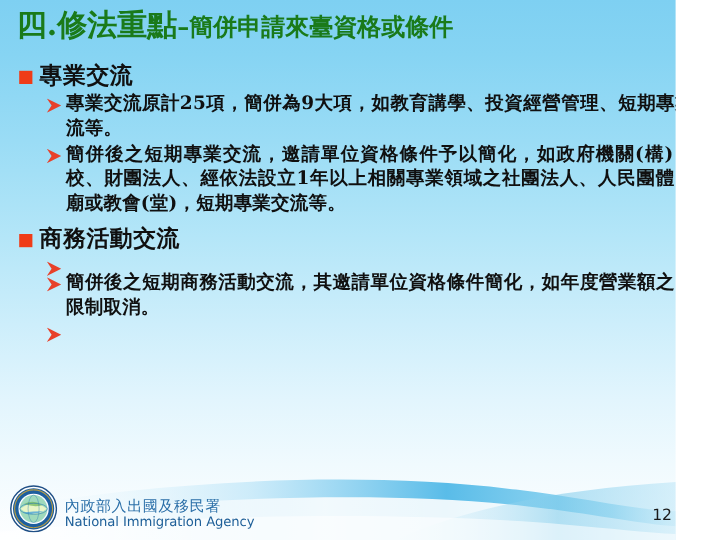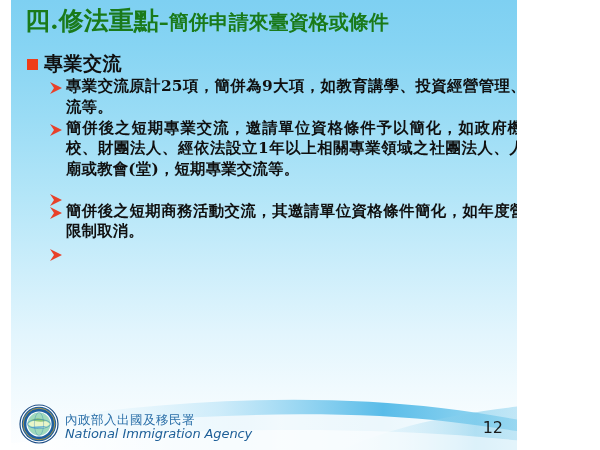--- a/index.html
+++ b/index.html
@@ -8,33 +8,32 @@
   }
   body {
     width: 600px;
     height: 450px;
     overflow: hidden;
     font-family: "DejaVu Sans", "Liberation Sans", sans-serif;
   }
 
   #slide {
     position: relative;
-    width: 506px;
+    width: 563px;
     height: 450px;
     overflow: hidden;
     background: linear-gradient(to bottom,
         #7ed0f2 0%,
         #86d4f3 10%,
         #9adcf5 26%,
         #b4e6f8 44%,
         #cdeefb 60%,
         #e2f5fd 74%,
         #f0fafe 86%,
         #fdfeff 100%);
-    margin-left: 11px;
   }
 
   
   .title-row {
     position: absolute;
     left: 14px;
     top: 8px;
     white-space: nowrap;
     line-height: 1;
   }
@@ -148,32 +147,31 @@
   .org-zh {
     font-family: Liberation Sans, sans-serif;
     font-size: 12.5px;
     color: #2b6fa8;
     font-weight: normal;
     display: block;
     letter-spacing: 0.5px;
   }
   .org-en {
     font-family: "DejaVu Sans", "Liberation Sans", sans-serif;
-    font-size: 13px;
+    font-size: 11px;
     color: #1e5f98;
     display: block;
     letter-spacing: -0.1px;
-    font-style: italic;
   }
   .page-no {
     position: absolute;
-    right: 14px;
+    right: 3px;
     bottom: 13px;
     font-family: "DejaVu Sans", "Liberation Sans", sans-serif;
-    font-size: 16px;
+    font-size: 13px;
     color: #1a1a1a;
   }
 </style>
 </head>
 <body>
 
 <div id="slide">
 
   <div class="title-row">
     <span class="title-main">四.修法重點</span><span class="title-dash">–</span><span class="title-sub">簡併申請來臺資格或條件</span>
@@ -200,20 +198,24 @@
         <span class="arw">
           <svg width="14" height="12" viewBox="0 0 14 12">
               <path d="M1 0 L13 6 L1 12 L5 6 Z" fill="#e8412a"></path>
             </svg>
         </span>
         <span class="l2-text">簡併後之短期專業交流，邀請單位資格條件予以簡化，如政府機關(構)、學校、財團法人、經依法設立1年以上相關專業領域之社團法人、人民團體、寺廟或教會(堂)，短期專業交流等。</span>
       </div>
     </div>
 
     <div class="section" style="margin-top:9px;">
+      <div class="l1">
+        <span class="sq-bullet"></span>
+        <span class="l1-text">商務活動交流</span>
+      </div>
 
       <div class="l2">
         <span class="arw">
           <svg width="14" height="12" viewBox="0 0 14 12">
               <path d="M1 0 L13 6 L1 12 L5 6 Z" fill="#e8412a"></path>
             </svg>
         </span>
       </div>
 
       <div class="l2">

